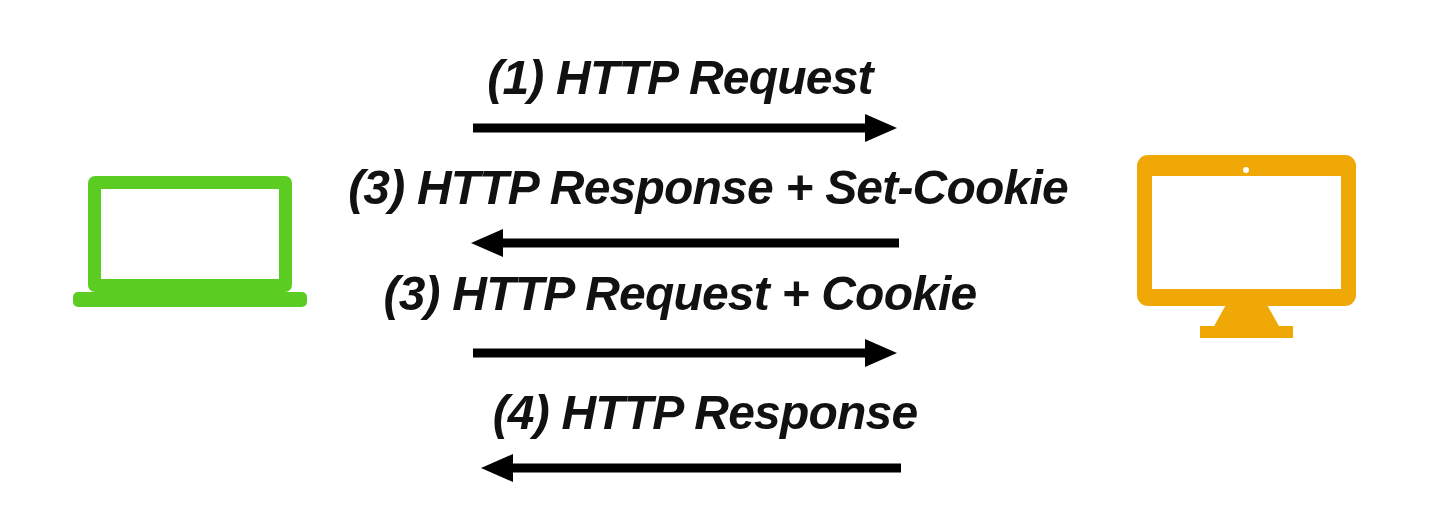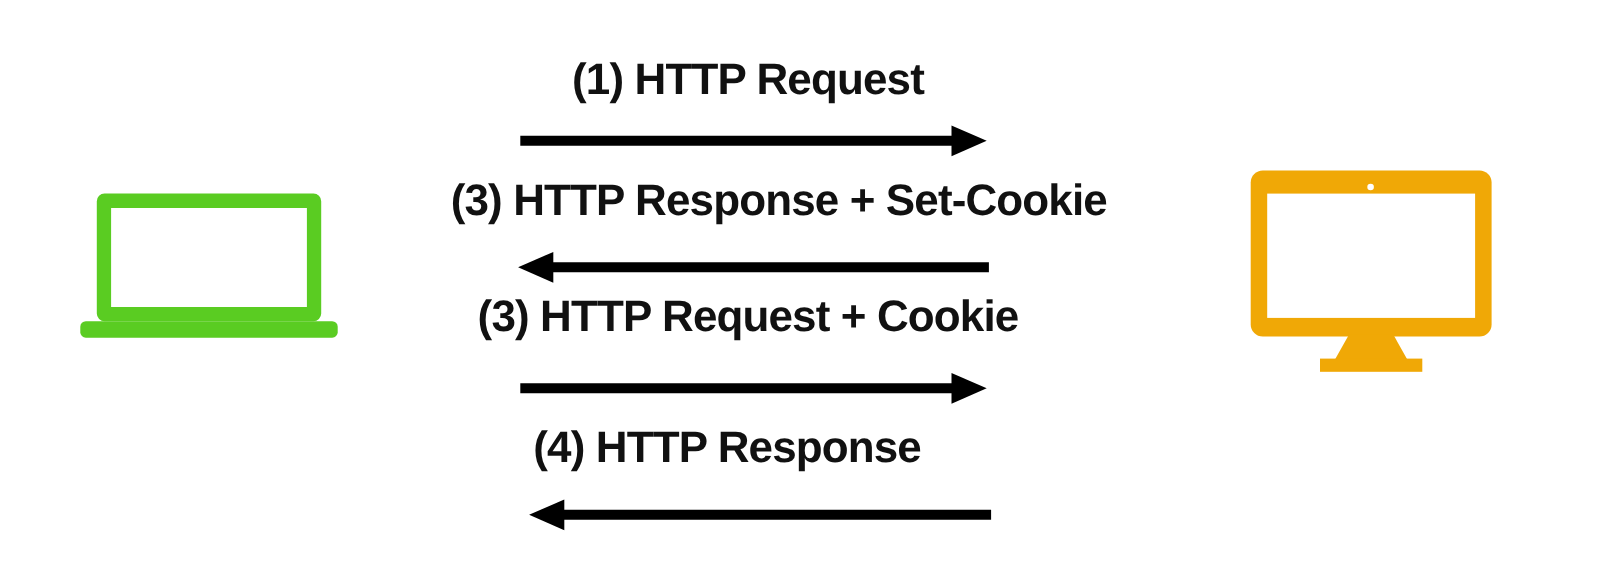--- a/index.html
+++ b/index.html
@@ -123,41 +123,42 @@
   }
 
   
   .flow {
     position: absolute;
   }
   .flow-label {
     position: absolute;
     font-family: "Liberation Sans", sans-serif;
     font-weight: bold;
-    font-size: 40px;
+    font-size: 48px;
     letter-spacing: -0.8px;
     color: #111111;
     white-space: nowrap;
     text-align: center;
+    font-style: italic;
   }
   .flow-arrow {
     position: absolute;
     display: block;
   }
 
   #flow-1-label { left: 440px; top: 50px; width: 480px; }
   #flow-1-arrow { left: 465px; top: 112px; }
 
   #flow-2-label { left: 318px; top: 160px; width: 780px; }
   #flow-2-arrow { left: 465px; top: 227px; }
 
   #flow-3-label { left: 360px; top: 266px; width: 640px; }
   #flow-3-arrow { left: 465px; top: 337px; }
 
-  #flow-4-label { left: 416px; top: 385px; width: 490px; }
+  #flow-4-label { left: 460px; top: 385px; width: 490px; }
   #flow-4-arrow { left: 475px; top: 452px; }
 </style>
 </head>
 <body>
 
 <div id="canvas" style="background: rgb(255, 255, 255);">
 
   <div class="node" id="client-icon" style="--client-color: #5ACC22;">
     <span class="laptop-screen"></span>
     <span class="laptop-base"></span>

